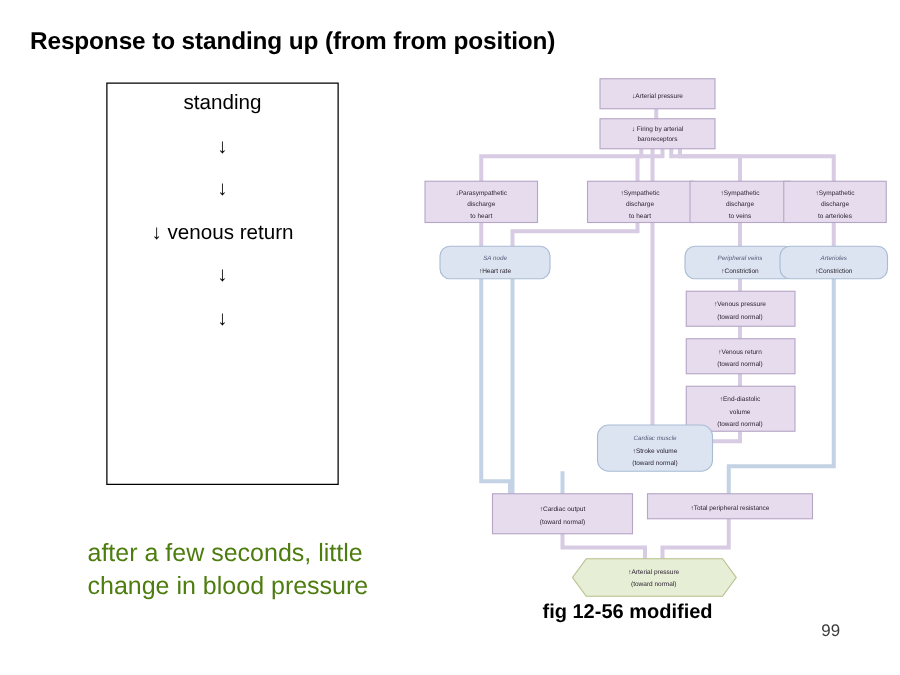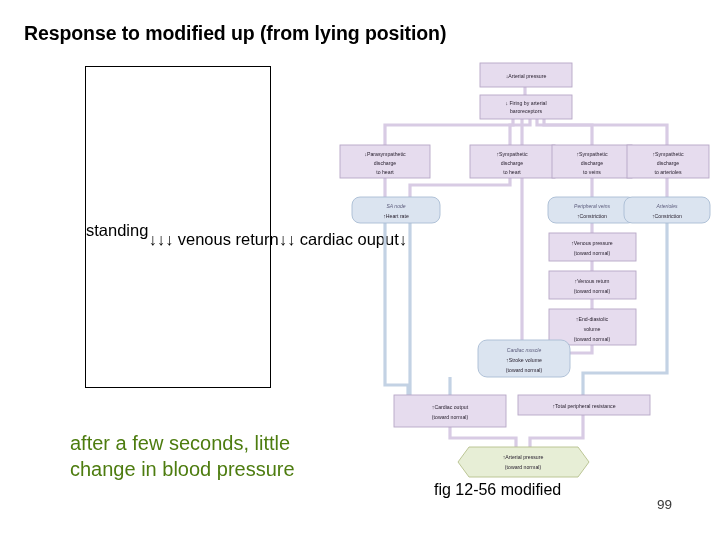--- a/index.html
+++ b/index.html
@@ -32,20 +32,21 @@
   #cascade-box {
     position: absolute;
     left: 85px;
     top: 66px;
     width: 186px;
     height: 322px;
     border: 1.6px solid #000;
     box-sizing: border-box;
     background: #fff;
     display: flex;
+    flex-direction: column;
     align-items: center;
     justify-content: flex-start;
     padding-top: 7px;
   }
   .cascade-step {
     font-size: 16.5px;
     line-height: 1.0;
     text-align: center;
     white-space: nowrap;
     color: #000;
@@ -69,21 +70,21 @@
     line-height: 1.30;
     color: #4d7c0f;
   }
 
   
   #fig-credit {
     position: absolute;
     left: 434px;
     top: 481px;
     font-size: 16px;
-    font-weight: normal;
+    font-weight: bold;
     white-space: nowrap;
     color: #000;
   }
   #page-number {
     position: absolute;
     left: 657px;
     top: 497px;
     font-size: 13.5px;
     color: #3a3a3a;
   }
@@ -106,29 +107,28 @@
   .fc-box-text-italic {
     font-family: "Liberation Sans", sans-serif;
     font-size: 5.0px;
     font-style: italic;
     fill: #5a5a7a;
   }
 </style>
 </head>
 <body>
 
-<div id="slide-title">Response to modified up (from lying position)</div>
+<div id="slide-title">Response to standing up (from from position)</div>
 
 <div id="cascade-box">
   <div class="cascade-step sp-1">standing</div>
   <div class="cascade-arrow sp-2">↓</div>
   <div class="cascade-arrow sp-2">↓</div>
   <div class="cascade-step sp-2">↓ venous return</div>
   <div class="cascade-arrow sp-2">↓</div>
-  <div class="cascade-step sp-2">↓ cardiac ouput</div>
   <div class="cascade-arrow sp-2">↓</div>
 </div>
 
 <div id="cascade-caption">after a few seconds, little change in blood pressure</div>
 
 <div id="flowchart">
   <svg viewBox="0 0 390 425" width="390" height="425">
     <defs>
       <g id="defs-none"></g>
     </defs>

